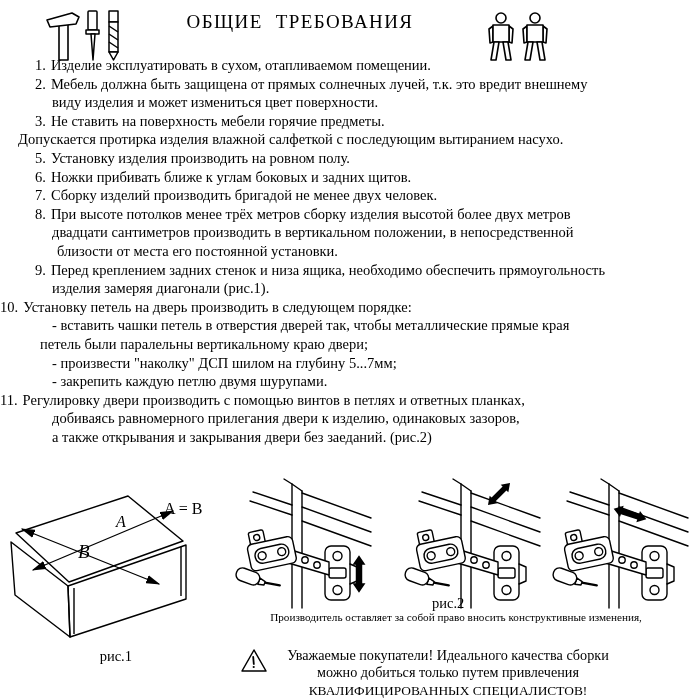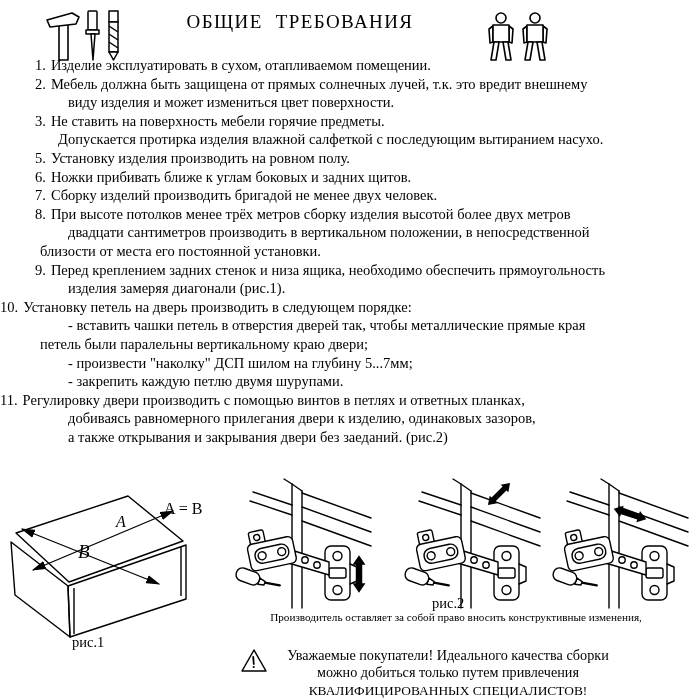--- a/index.html
+++ b/index.html
@@ -4,22 +4,22 @@
 <style>
   html,body{margin:0;padding:0;background:#fff;}
   .page{position:relative;width:700px;height:700px;background:#fff;color:#000;
         font-family:"Liberation Serif", serif;overflow:hidden;}
   .title{position:absolute;left:160px;top:11px;width:280px;text-align:center;
          font-size:19px;letter-spacing:1.4px;word-spacing:7px;white-space:nowrap;}
   .hdr-icon{position:absolute;}
   .list{position:absolute;left:0;top:56px;width:700px;font-size:14.5px;}
   .ln{height:18.6px;line-height:18.6px;white-space:nowrap;}
   .num{margin-right:5px;}
-  .pl29{}.pl35{padding-left:35px}.pl42{padding-left:58px}
-  .pl52{padding-left:68px}.pl57{padding-left:40px}.pl60{padding-left:40px}
+  .pl29{}.pl35{padding-left:35px}.pl42{padding-left:18px}
+  .pl52{padding-left:52px}.pl57{padding-left:57px}.pl60{padding-left:40px}
   .fig{position:absolute;}
   .cap{position:absolute;font-size:14.5px;}
   .note{position:absolute;left:230px;top:611px;width:452px;text-align:center;
         font-size:11.2px;line-height:12.6px;white-space:nowrap;}
   .warn{position:absolute;left:262px;top:647px;width:372px;text-align:center;
         font-size:14.2px;line-height:17.4px;}
   .warn .l3{font-size:13.4px;}
   svg{display:block;}
 </style>
 </head>
@@ -140,21 +140,21 @@
       <path d="M62 99 L180 58 L180 112 L64 150 Z"></path>
       <path d="M68 101 L68 147 M175 60 L175 109"></path>
       <path d="M10 46 L122 9 L177 54 L63 95 Z" fill="#fff"></path>
       <line x1="27" y1="83" x2="167" y2="24" stroke-width="1.3" marker-start="url(#mA)" marker-end="url(#mA)"></line>
       <line x1="16" y1="42" x2="153" y2="97" stroke-width="1.3" marker-start="url(#mA)" marker-end="url(#mA)"></line>
     </g>
     <text x="158" y="27" font-size="16" fill="#000">A = B</text>
     <text x="110" y="40" font-size="16" font-style="italic" fill="#000">A</text>
     <text x="72" y="71" font-size="19" font-style="italic" fill="#000">B</text>
   </svg>
-  <div class="cap" style="left:72px;top:634px;width:60px;text-align:left">рис.1</div>
+  <div class="cap" style="left:72px;top:648px;width:60px;text-align:right">рис.1</div>
 
   <svg class="fig" style="left:233px;top:478px" width="140" height="134" viewBox="0 0 140 134">
     <use href="#hingeG"></use>
     <use href="#arr" transform="translate(126,96) scale(0.72)"></use>
   </svg>
   <svg class="fig" style="left:402px;top:478px" width="140" height="134" viewBox="0 0 140 134">
     <use href="#hingeG"></use>
     <use href="#arr" transform="translate(97,16) rotate(45) scale(0.6)"></use>
   </svg>
   <svg class="fig" style="left:550px;top:478px" width="148" height="134" viewBox="0 0 148 134">

